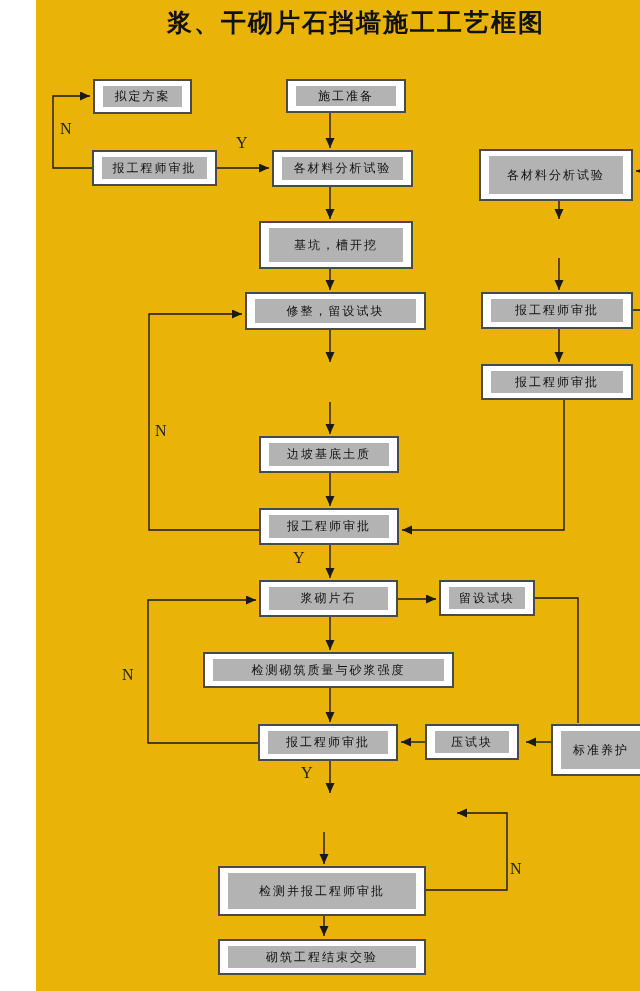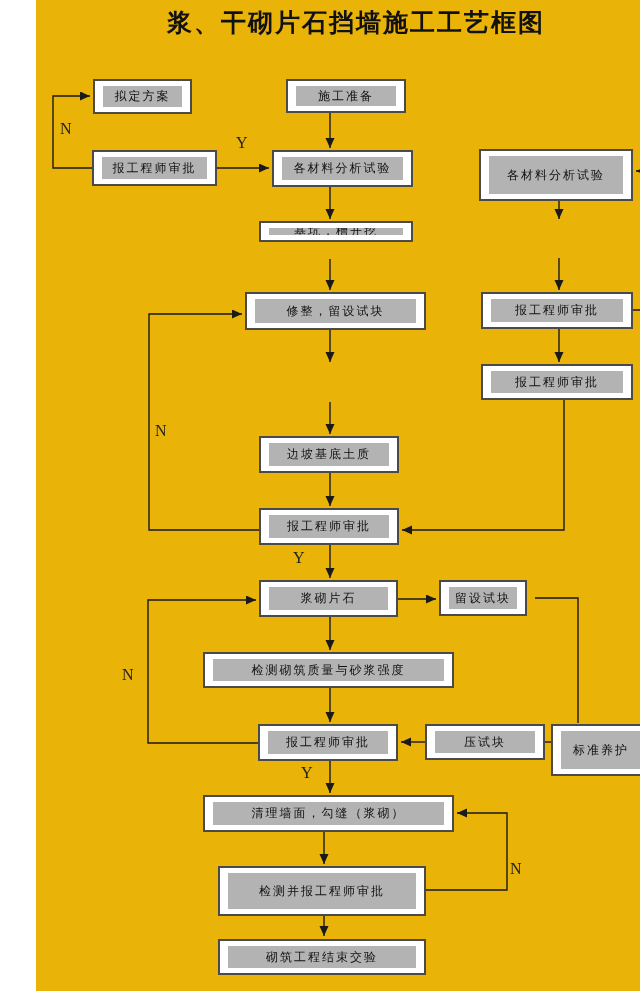--- a/index.html
+++ b/index.html
@@ -89,21 +89,21 @@
   <div class="node" style="left:236px;top:150px;width:141px;height:37px">
     <div class="band">
         <span class="nlabel">各材料分析试验</span>
       </div>
   </div>
   <div class="node" style="left:443px;top:149px;width:154px;height:52px">
     <div class="band">
         <span class="nlabel">各材料分析试验</span>
       </div>
   </div>
-  <div class="node" style="left:223px;top:221px;width:154px;height:21px">
+  <div class="node" style="left:223px;top:221px;width:154px;height:48px">
     <div class="band">
         <span class="nlabel">基坑，槽开挖</span>
       </div>
   </div>
   <div class="node" style="left:209px;top:292px;width:181px;height:38px">
     <div class="band">
         <span class="nlabel">修整，留设试块</span>
       </div>
   </div>
   <div class="node" style="left:445px;top:292px;width:152px;height:37px">
@@ -124,48 +124,43 @@
   <div class="node" style="left:223px;top:508px;width:140px;height:37px">
     <div class="band">
         <span class="nlabel">报工程师审批</span>
       </div>
   </div>
   <div class="node" style="left:223px;top:580px;width:139px;height:37px">
     <div class="band">
         <span class="nlabel">浆砌片石</span>
       </div>
   </div>
-  <div class="node" style="left:403px;top:580px;width:88px;height:36px">
+  <div class="node" style="left:403px;top:580px;width:96px;height:36px">
     <div class="band">
         <span class="nlabel">留设试块</span>
       </div>
   </div>
   <div class="node" style="left:167px;top:652px;width:251px;height:36px">
     <div class="band">
         <span class="nlabel">检测砌筑质量与砂浆强度</span>
       </div>
   </div>
   <div class="node" style="left:222px;top:724px;width:140px;height:37px">
     <div class="band">
         <span class="nlabel">报工程师审批</span>
       </div>
   </div>
-  <div class="node" style="left:389px;top:724px;width:120px;height:36px">
+  <div class="node" style="left:389px;top:724px;width:94px;height:36px">
     <div class="band">
         <span class="nlabel">压试块</span>
       </div>
   </div>
   <div class="node" style="left:515px;top:724px;width:100px;height:52px">
     <div class="band">
         <span class="nlabel">标准养护</span>
-      </div>
-  </div>
-  <div class="node" style="left:167px;top:795px;width:251px;height:37px">
-    <div class="band">
-        <span class="nlabel">清理墙面，勾缝（浆砌）</span>
       </div>
   </div>
   <div class="node" style="left:182px;top:866px;width:208px;height:50px">
     <div class="band">
         <span class="nlabel">检测并报工程师审批</span>
       </div>
   </div>
   <div class="node" style="left:182px;top:939px;width:208px;height:36px">
     <div class="band">
         <span class="nlabel">砌筑工程结束交验</span>

